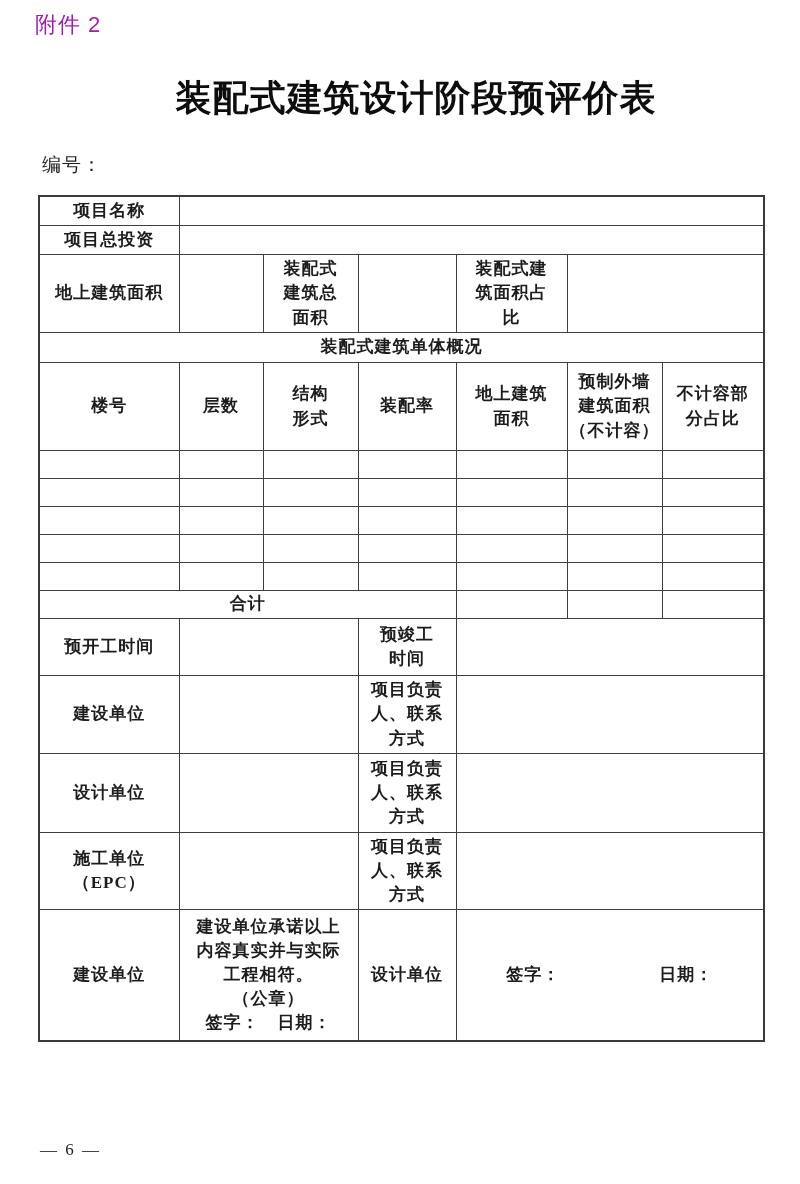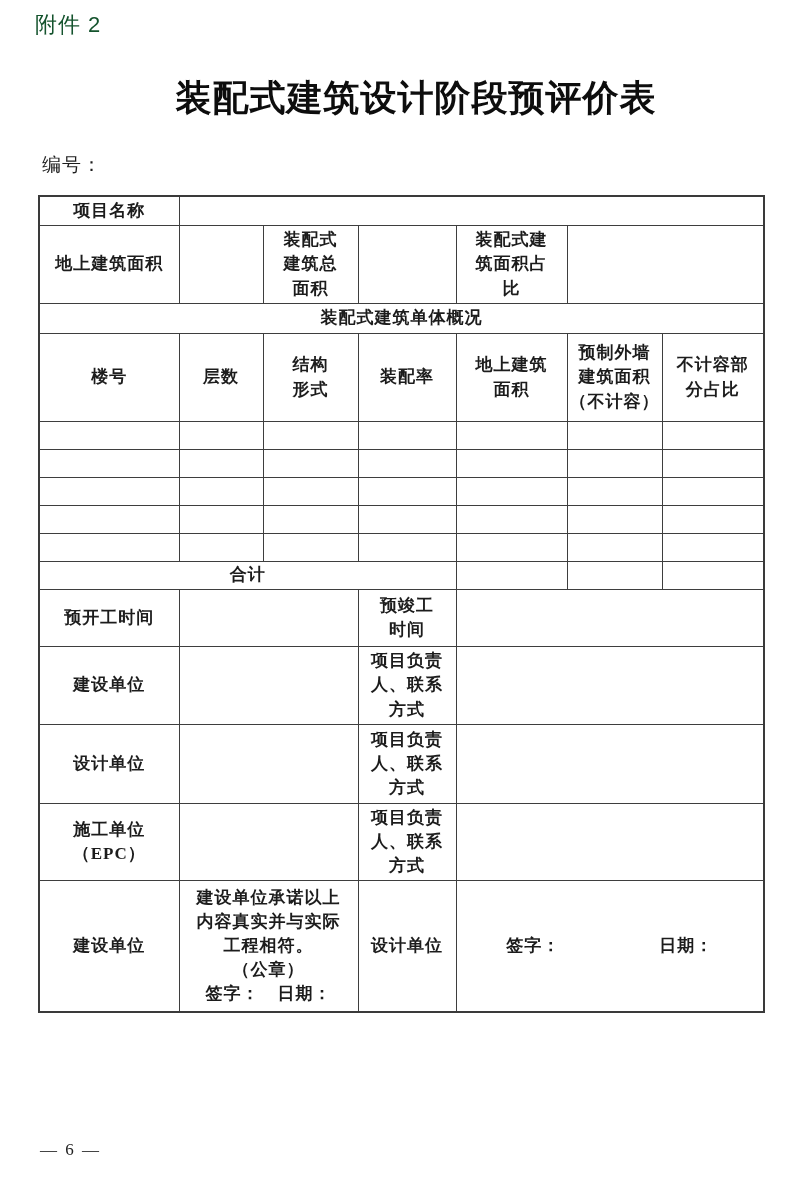--- a/index.html
+++ b/index.html
@@ -11,21 +11,21 @@
     font-family: "Liberation Serif", "DejaVu Serif", serif;
     color: #1c1c1c;
     overflow: hidden;
   }
   .attachment {
     position: absolute;
     left: 35px;
     top: 10px;
     font-family: "Liberation Sans", "DejaVu Sans", sans-serif;
     font-size: 22px;
-    color: #14532d;
+    color: #a21caf;
     letter-spacing: 1px;
   }
   .title {
     position: absolute;
     left: 0;
     right: 0;
     top: 74px;
     margin: 0;
     text-align: center;
     font-size: 36px;
@@ -111,20 +111,24 @@
       <col style="width:102px">
     </colgroup>
     <tbody>
 
       <tr>
         <td class="h26">项目名称</td>
         <td colspan="6"></td>
       </tr>
 
 
+      <tr>
+        <td class="h26">项目总投资</td>
+        <td colspan="6"></td>
+      </tr>
 
 
       <tr>
         <td class="h75">地上建筑面积</td>
         <td></td>
         <td class="pre">装配式
 建筑总
 面积</td>
         <td></td>
         <td class="pre">装配式建

